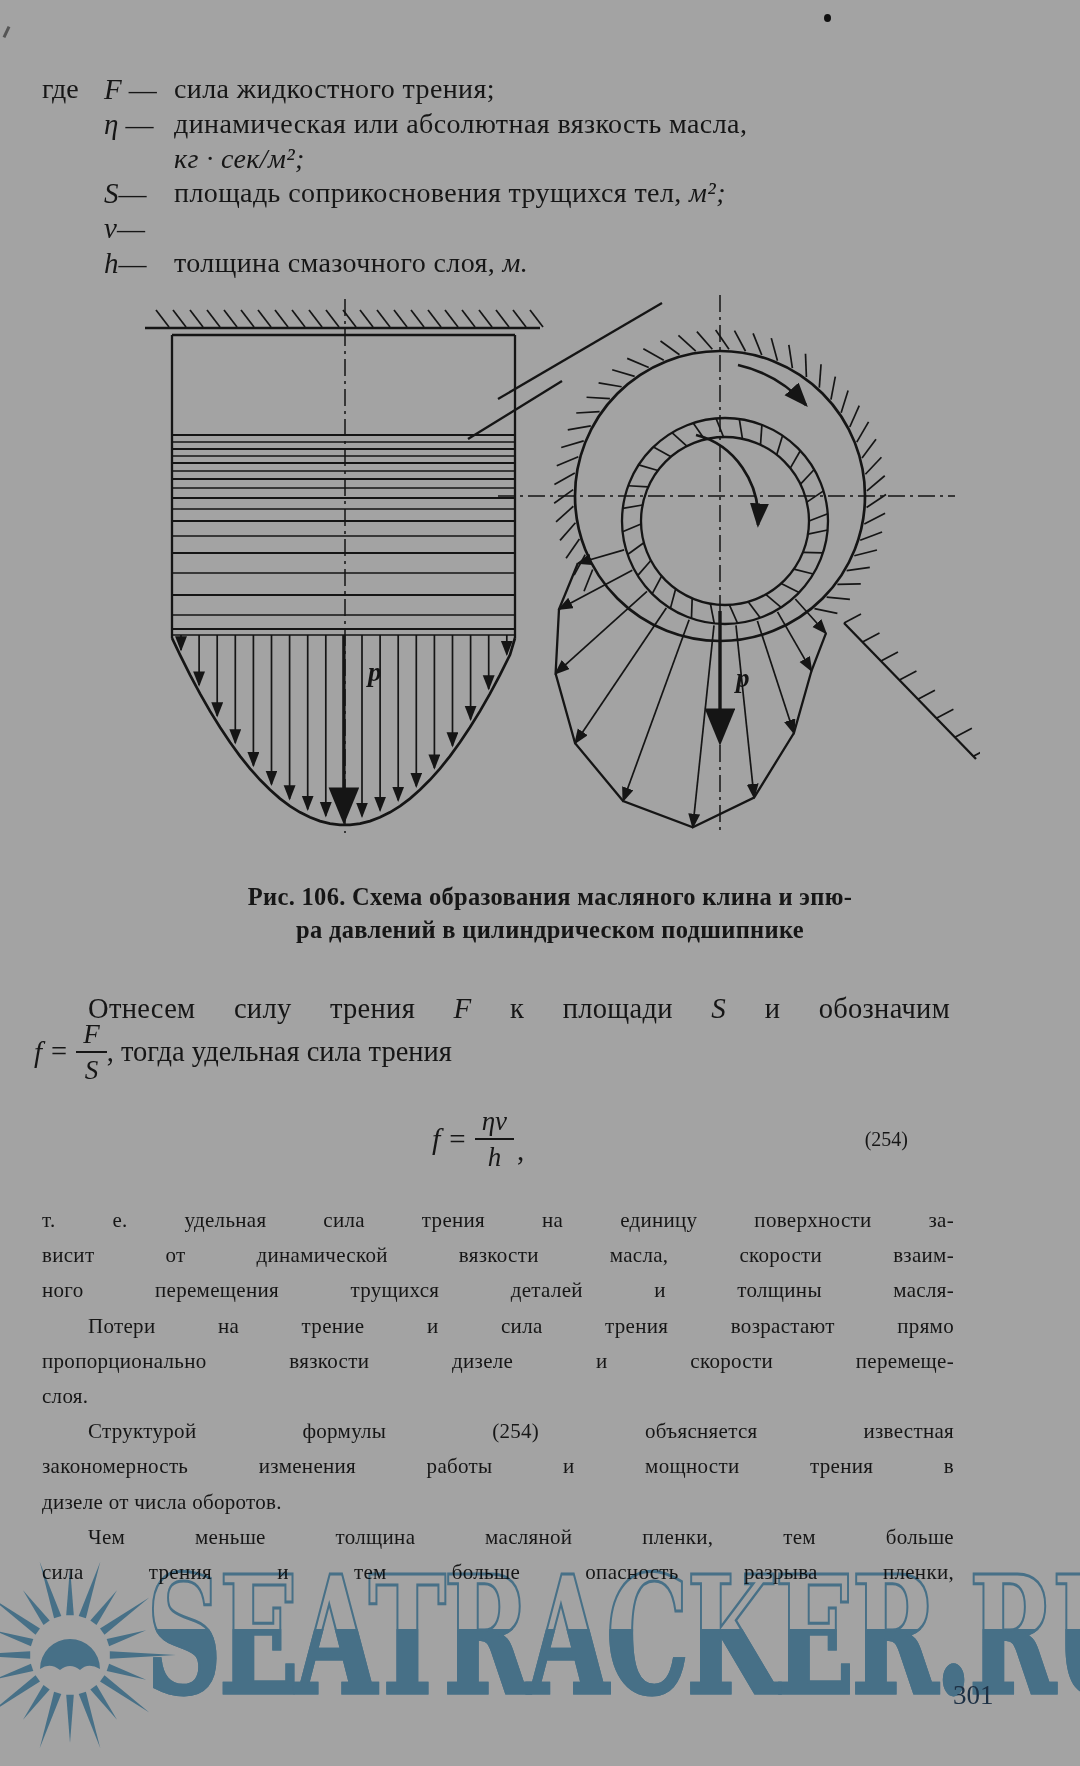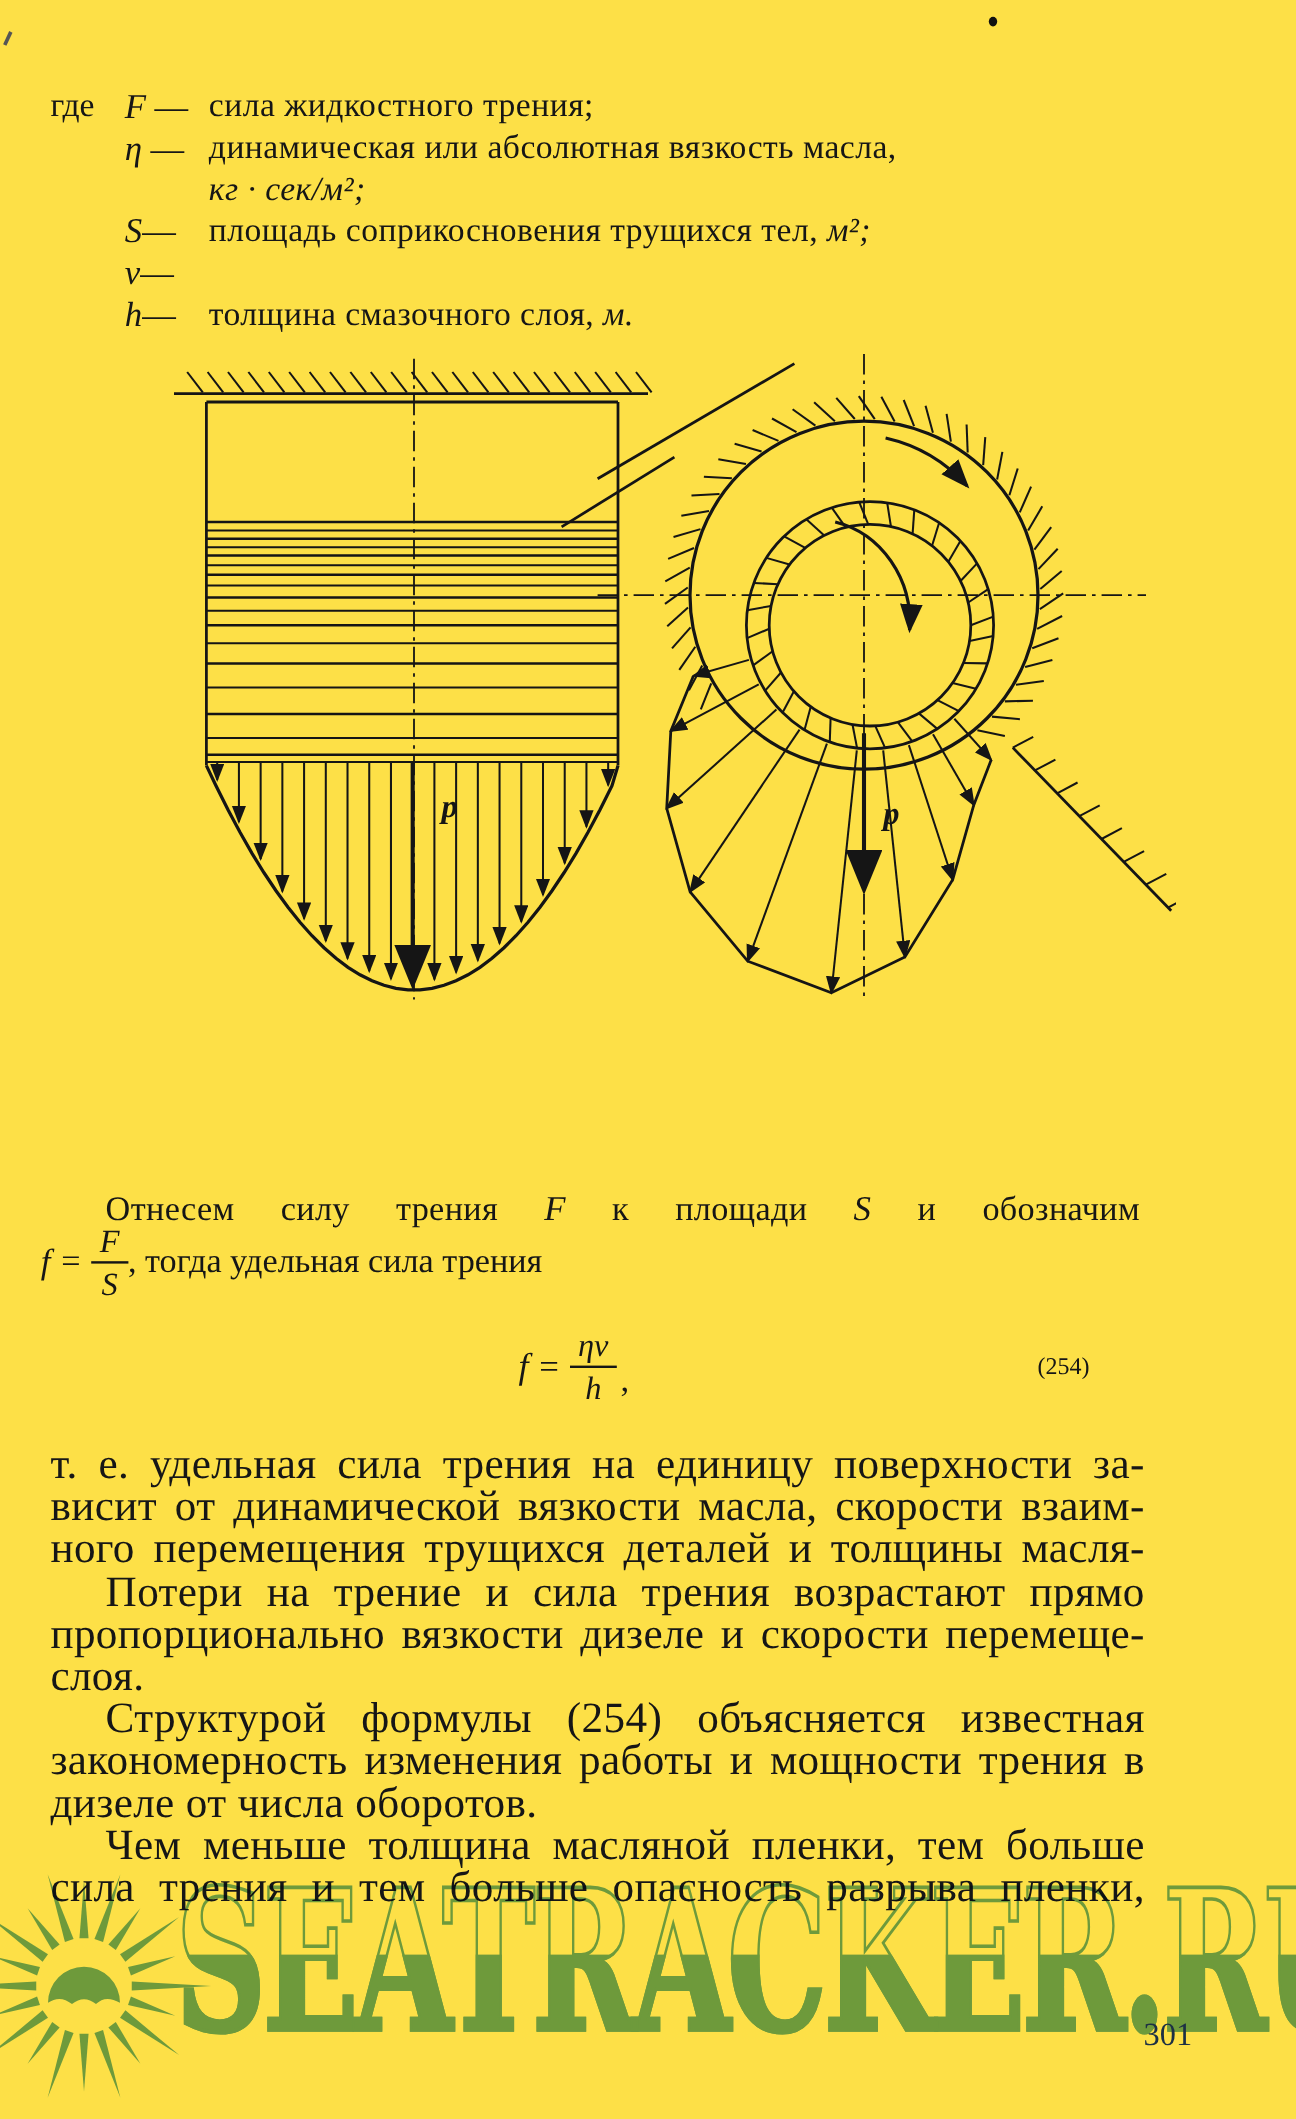--- a/index.html
+++ b/index.html
@@ -1,16 +1,16 @@
 <!DOCTYPE html>
 <html lang="ru"><head>
 <meta charset="utf-8">
 <style>
   html,body{margin:0;padding:0;background:#fff;}
-  .page{position:relative;width:1080px;height:1766px;background:#fde047;overflow:hidden;
+  .page{position:relative;width:1080px;height:1766px;background:#a3a3a3;overflow:hidden;
         font-family:"Liberation Serif",serif;color:#161616;}
   
   .defs{position:absolute;top:72px;left:42px;right:50px;font-size:28px;}
   .def-row{display:flex;line-height:34px;}
   .def-intro{width:62px;}
   .def-sym{width:70px;}
   .def-sym i{font-style:italic;font-size:29px;}
   .def-text{flex:1;letter-spacing:0.4px;}
   .unit{font-style:italic;}
   .def-cont{padding-left:0;}
@@ -37,21 +37,21 @@
         font-size:27px;line-height:1.2;vertical-align:middle;}
   .frac .num{border-bottom:2px solid #151515;padding:0 7px 1px;}
   .frac .den{padding-top:1px;}
   .formula-row{position:absolute;top:1098px;left:42px;right:172px;height:82px;
                display:flex;align-items:center;font-size:29px;}
   .formula{margin-left:390px;display:flex;align-items:center;}
   .formula .lhs{font-style:italic;font-size:30px;}
   .f-comma{align-self:flex-end;margin:0 0 6px 3px;}
   .eq-number{margin-left:auto;font-size:20px;}
   
-  .bodytext{position:absolute;top:1203px;left:42px;right:126px;font-size:36px;letter-spacing:0.3px;}
+  .bodytext{position:absolute;top:1203px;left:42px;right:126px;font-size:21px;letter-spacing:0.3px;}
   .bline{line-height:35.2px;min-height:35px;text-align:justify;text-align-last:justify;}
   .bline.last{text-align-last:left;}
   .bline.ind{padding-left:46px;}
   
   .watermark{position:absolute;left:0;top:1540px;width:1080px;height:226px;
              mix-blend-mode:multiply;z-index:4;pointer-events:none;}
   .star-svg{position:absolute;left:-42px;top:10px;}
   .wm-text{position:absolute;left:146px;top:14px;white-space:nowrap;
            font-family:"DejaVu Serif",serif;font-weight:bold;font-size:163px;line-height:1;
            letter-spacing:-5px;transform:scaleX(0.645);transform-origin:left top;
@@ -280,20 +280,24 @@
           <line x1="532.3" y1="277.3" x2="459.0" y2="316.3" class="s1" marker-end="url(#ah)"></line>
           <line x1="524.1" y1="256.9" x2="477.9" y2="270.2" class="s1" marker-end="url(#ah)"></line>
           <path d="M 726.0 340.2 L 711.5 377.8 L 693.9 440.1 L 654.1 504.5 L 592.8 534.3 L 523.1 508.0 L 475.1 450.2 L 455.6 380.6 L 459.0 316.3 L 477.9 270.2" class="s2"></path>
           <line x1="620" y1="318" x2="620" y2="446" class="s3" marker-end="url(#ahb)"></line>
         </g>
       <text x="268" y="388" class="plabel">p</text>
       <text x="636" y="394" class="plabel">p</text>
     </svg>
   </div>
 
+  <div class="caption">
+    <div>Рис. 106. Схема образования масляного клина и эпю-</div>
+    <div>ра давлений в цилиндрическом подшипнике</div>
+  </div>
 
   <div class="para1-l1">
     <span>Отнесем силу трения</span> <i>F</i>
     <span>к площади</span> <i>S</i>
     <span>и обозначим</span>
   </div>
   <div class="para1-l2">
     <span class="lhs">f</span>
     <span class="eqsign">=</span>
     <span class="frac">

